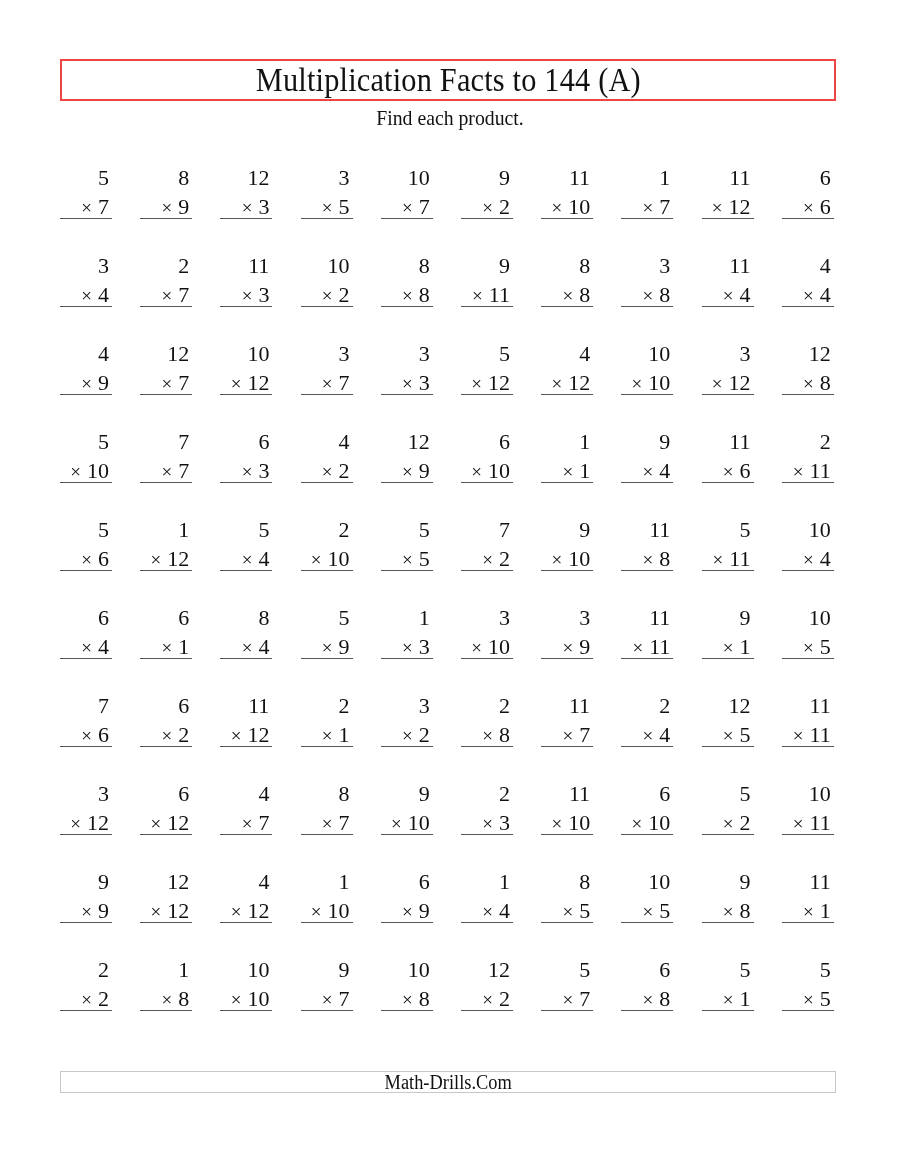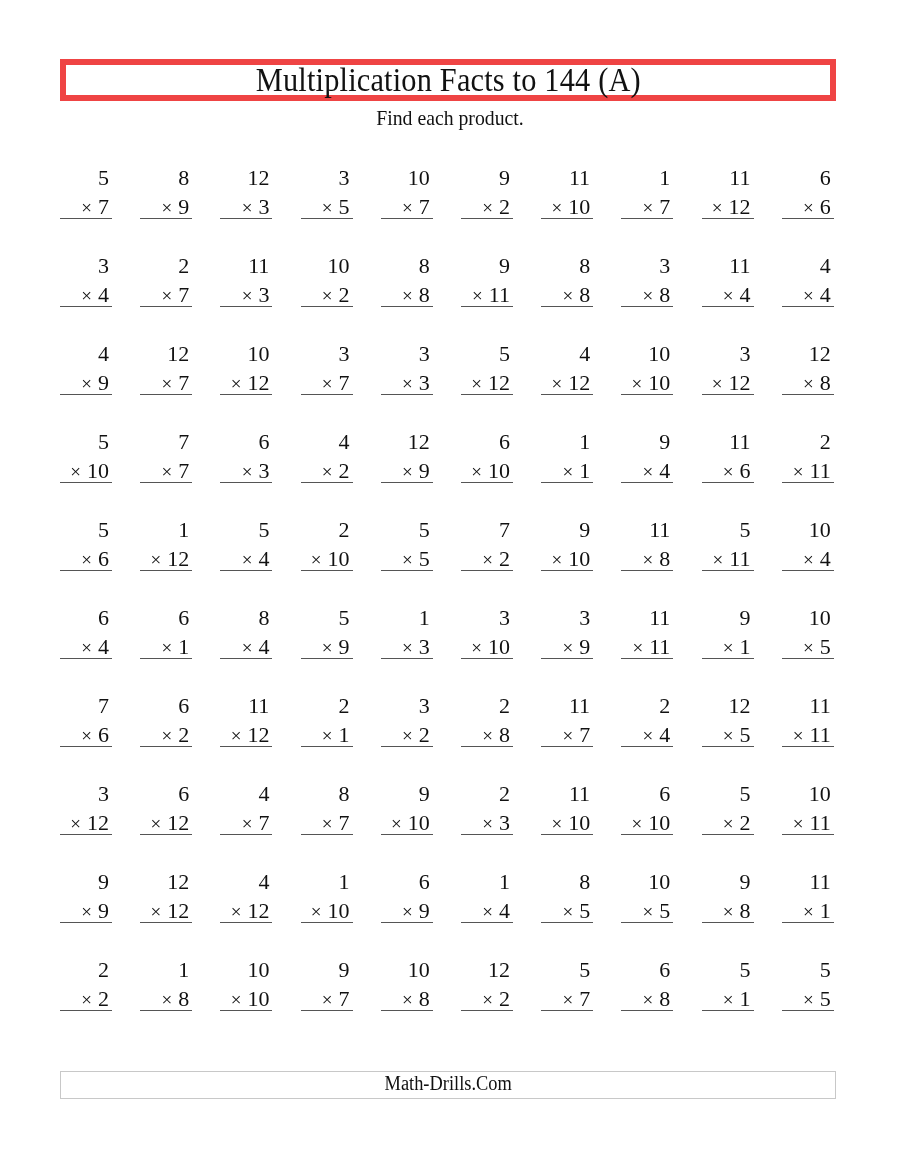--- a/index.html
+++ b/index.html
@@ -1,35 +1,35 @@
 <!DOCTYPE html>
 <html><head>
 <meta charset="utf-8">
 <style>
   html, body { margin: 0; padding: 0; background: #ffffff; }
   body { width: 900px; height: 1165px; position: relative; overflow: hidden;
          font-family: "Liberation Serif", "DejaVu Serif", serif; color: #111; }
   .title-box { position: absolute; left: 60px; top: 59px; width: 776px; height: 42px;
-               border: 6px solid #ef4444; box-sizing: border-box;
+               border: 2px solid #ef4444; box-sizing: border-box;
                display: flex; align-items: center; justify-content: center; }
   .title { font-size: 33px; line-height: 1; letter-spacing: 0.2px; transform: scaleX(0.92); }
   .subtitle { position: absolute; left: 0; width: 900px; top: 106px; text-align: center;
               font-size: 21px; transform: scaleX(0.94); }
   .grid { position: absolute; left: 60px; top: 163px; width: 776px; }
   .row { display: flex; height: 88px; }
   .problem { width: 52px; margin-right: 28.2px; position: relative; height: 60px; }
   .problem:last-child { margin-right: 0; }
   .num { position: absolute; right: 3px; font-size: 22px; line-height: 1; text-align: right; white-space: nowrap; }
   .top { top: 4px; }
   .bottom { top: 33px; }
   .op { margin-right: 6px; font-size: 19px; }
   .line { position: absolute; left: 0; right: 0; top: 55px; height: 0; border-top: 1.5px solid #555; }
-  .footer-box { position: absolute; left: 60px; top: 1071px; width: 776px; height: 28px;
+  .footer-box { position: absolute; left: 60px; top: 1071px; width: 776px; height: 22px;
                 border: 1px solid #c8c8c8; box-sizing: border-box;
-                display: flex; align-items: flex-start; justify-content: center; }
+                display: flex; align-items: center; justify-content: center; }
   .footer { font-size: 20px; transform: scaleX(0.92); }
 </style>
 </head>
 <body>
 
 <div class="title-box">
   <div class="title">Multiplication Facts to 144 (A)</div>
 </div>
 <div class="subtitle">Find each product.</div>
 

